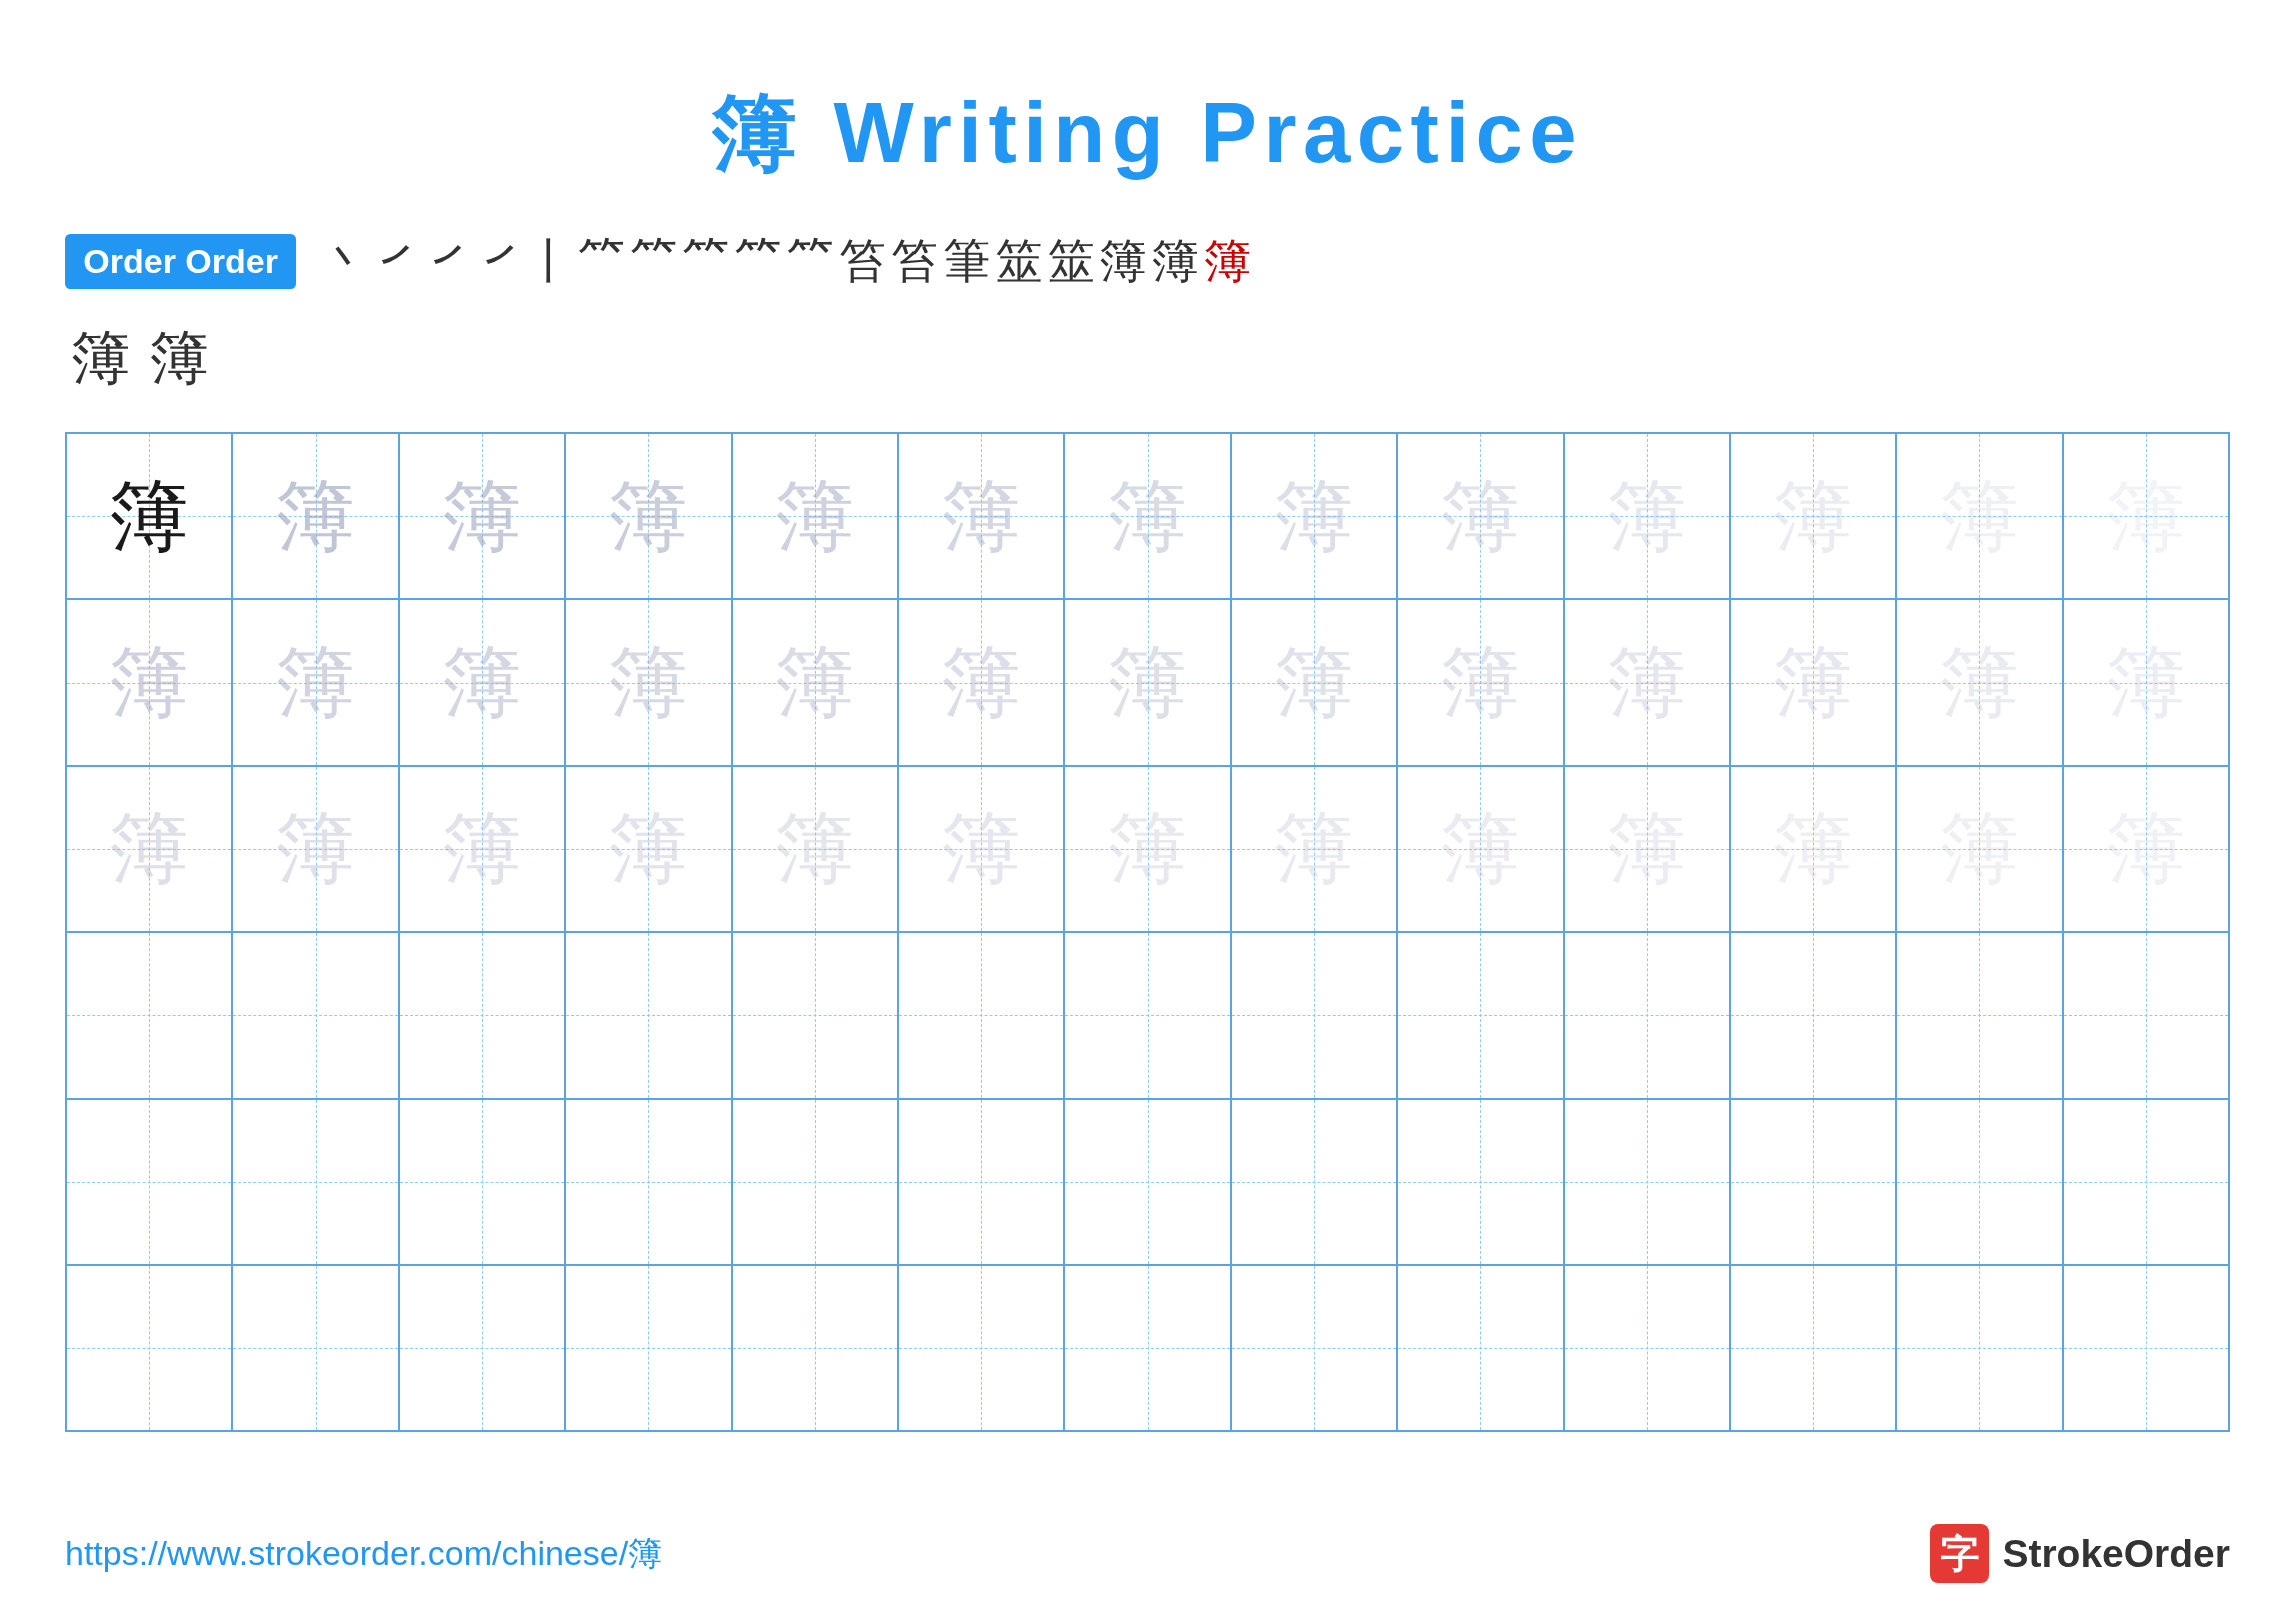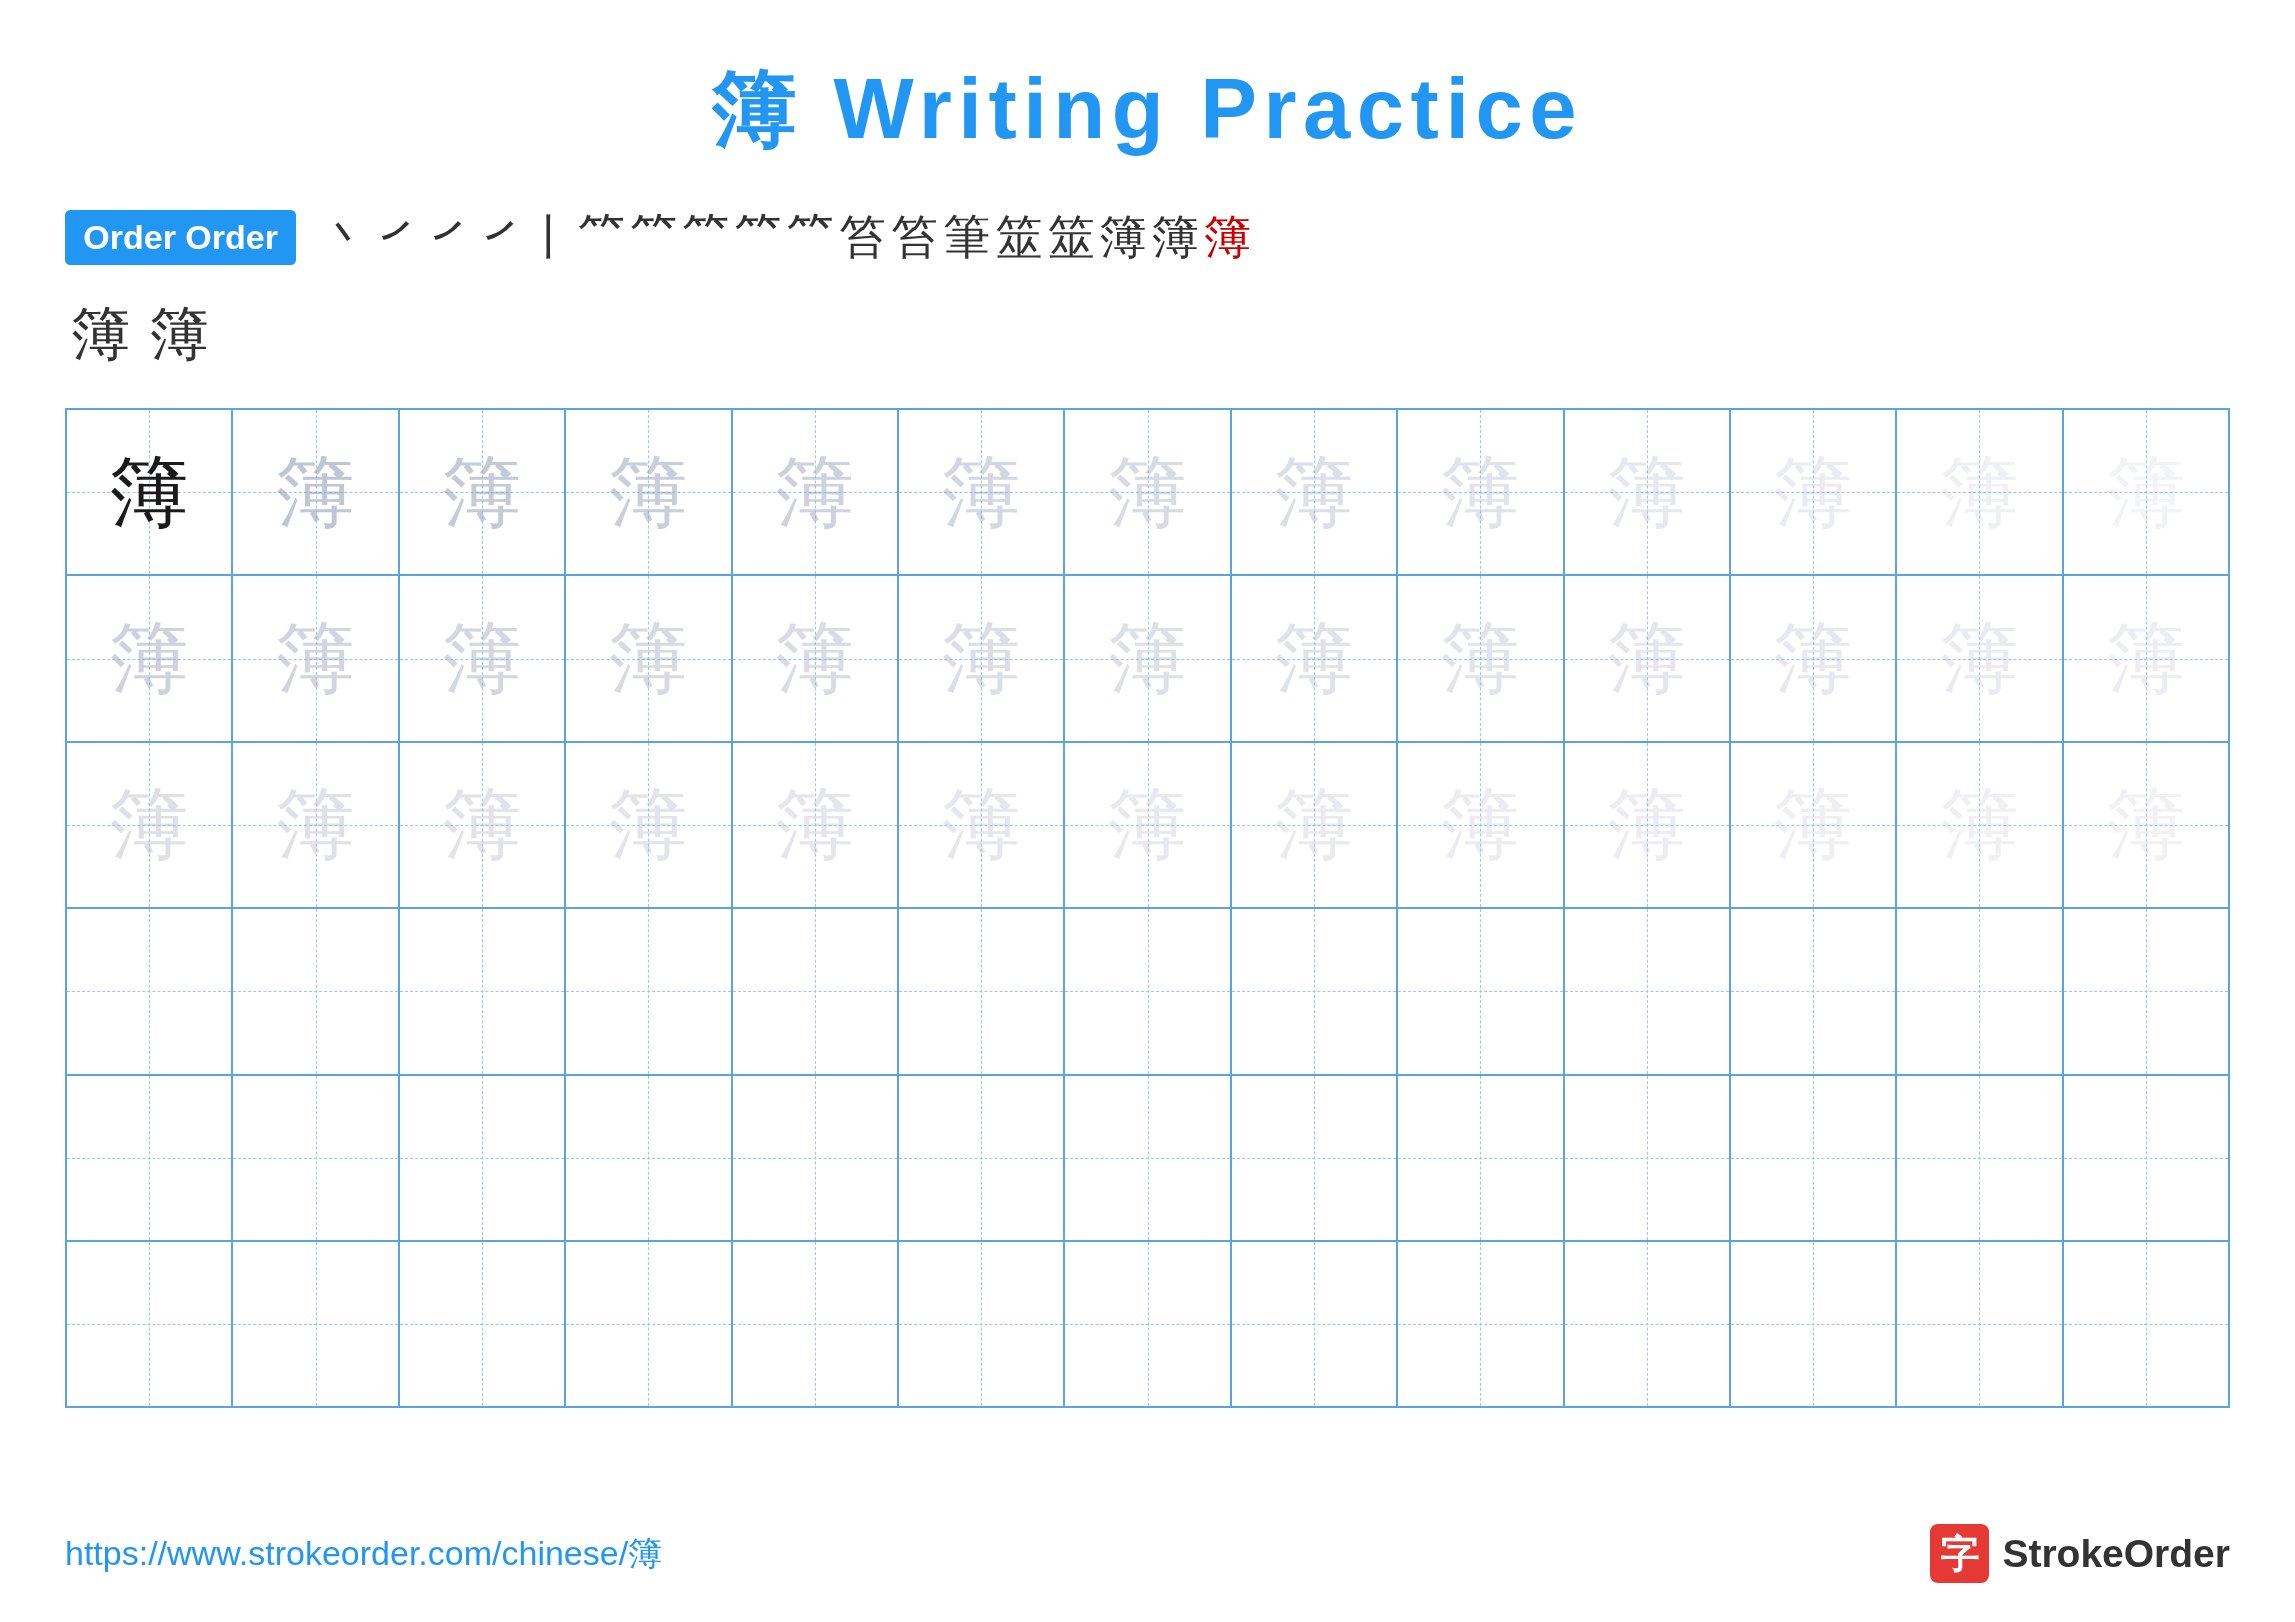--- a/index.html
+++ b/index.html
@@ -8,21 +8,21 @@
       font-family: Arial, sans-serif;
       width: 2295px;
       height: 1622px;
       position: relative;
       overflow: hidden;
     }
 
     .page {
       width: 100%;
       height: 100%;
-      padding: 52px 65px;
+      padding: 76px 65px;
       display: flex;
       flex-direction: column;
       align-items: center;
     }
 
     .title {
       font-size: 85px;
       font-weight: bold;
       color: #2196F3;
       margin-bottom: 39px;

